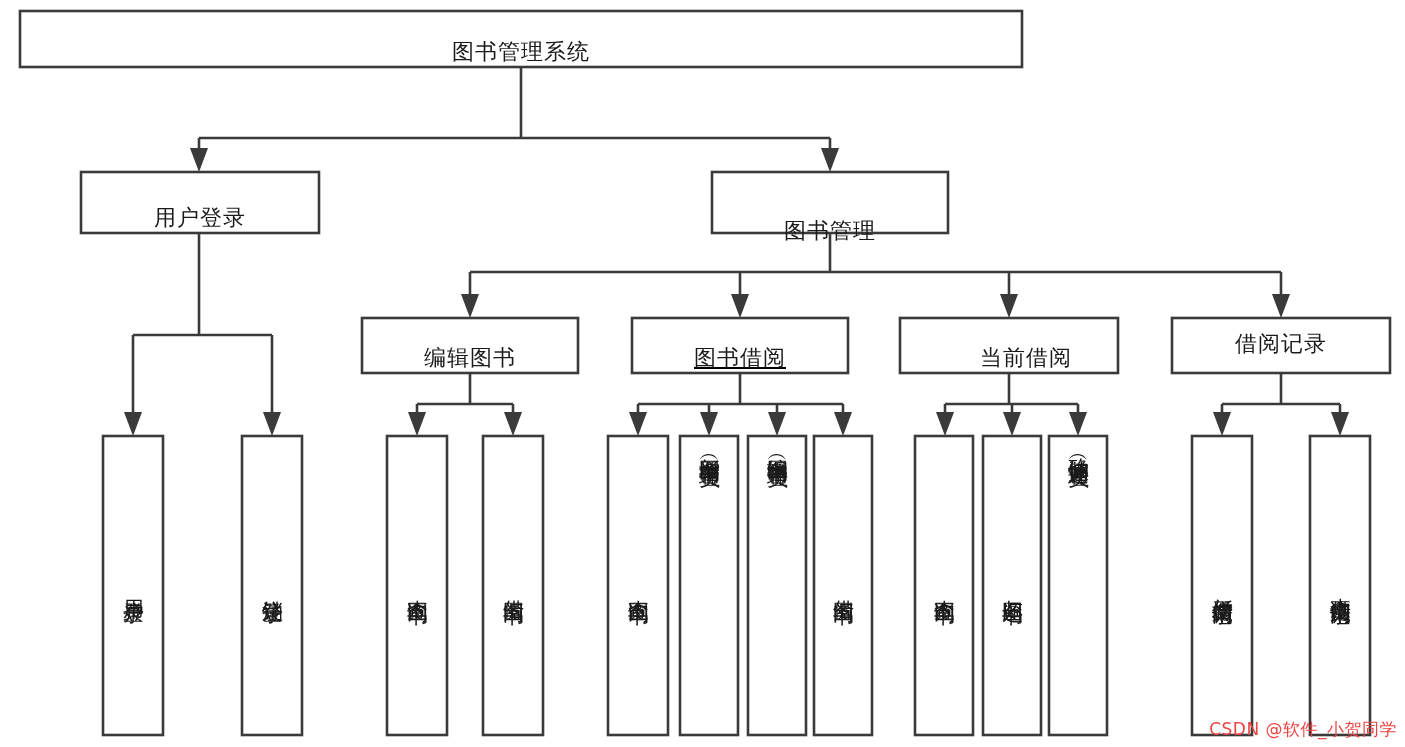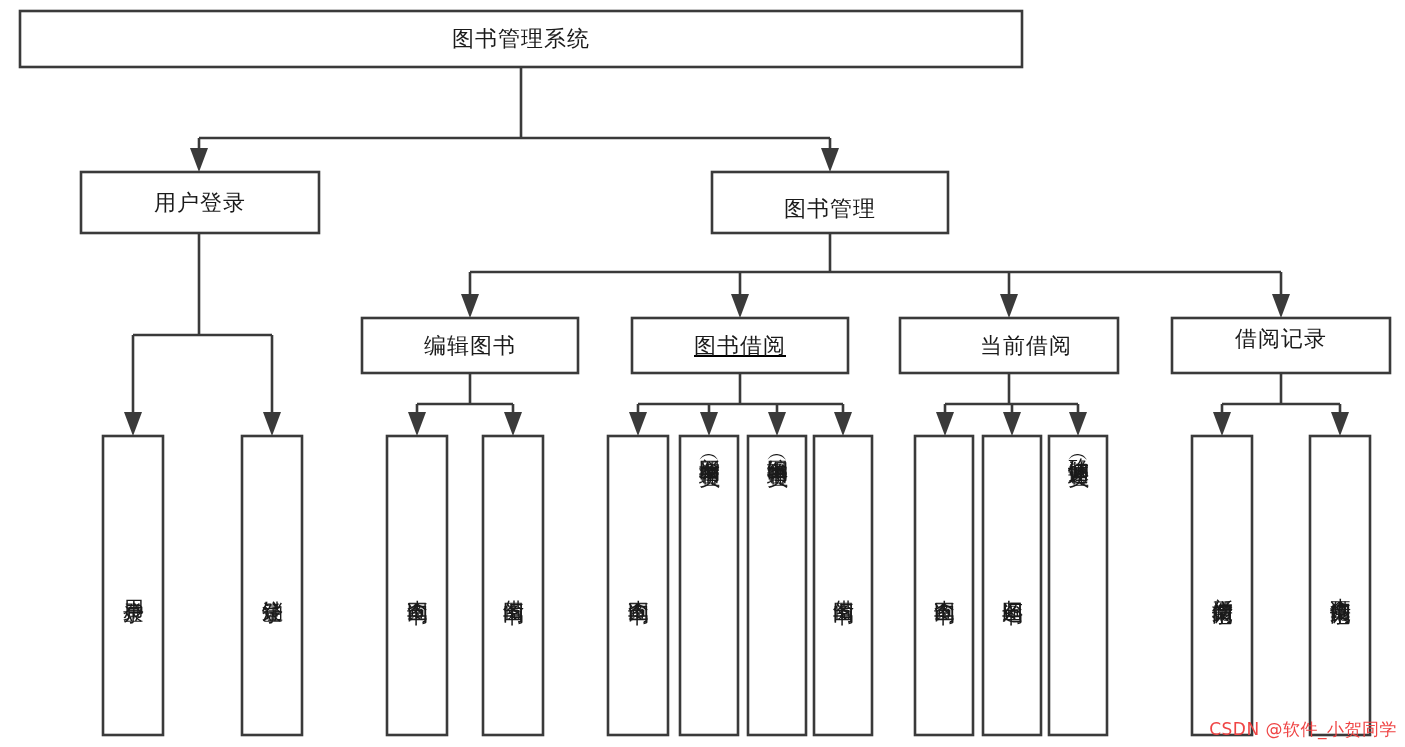--- a/index.html
+++ b/index.html
@@ -54,21 +54,21 @@
     font-family: "DejaVu Sans", "Liberation Sans", sans-serif;
     font-size: 21px;
     line-height: 1;
     color: #1a1a1a;
     letter-spacing: 1.5px;
     white-space: nowrap;
   }
   .hlabel-wrap {
     position: absolute;
     display: flex;
-    align-items: center;
+    align-items: flex-end;
     justify-content: center;
     pointer-events: none;
   }
   .hlabel-text {
     font-family: "DejaVu Sans", "Liberation Sans", sans-serif;
     font-size: 22px;
     color: #1a1a1a;
     letter-spacing: 1px;
     white-space: nowrap;
   }

